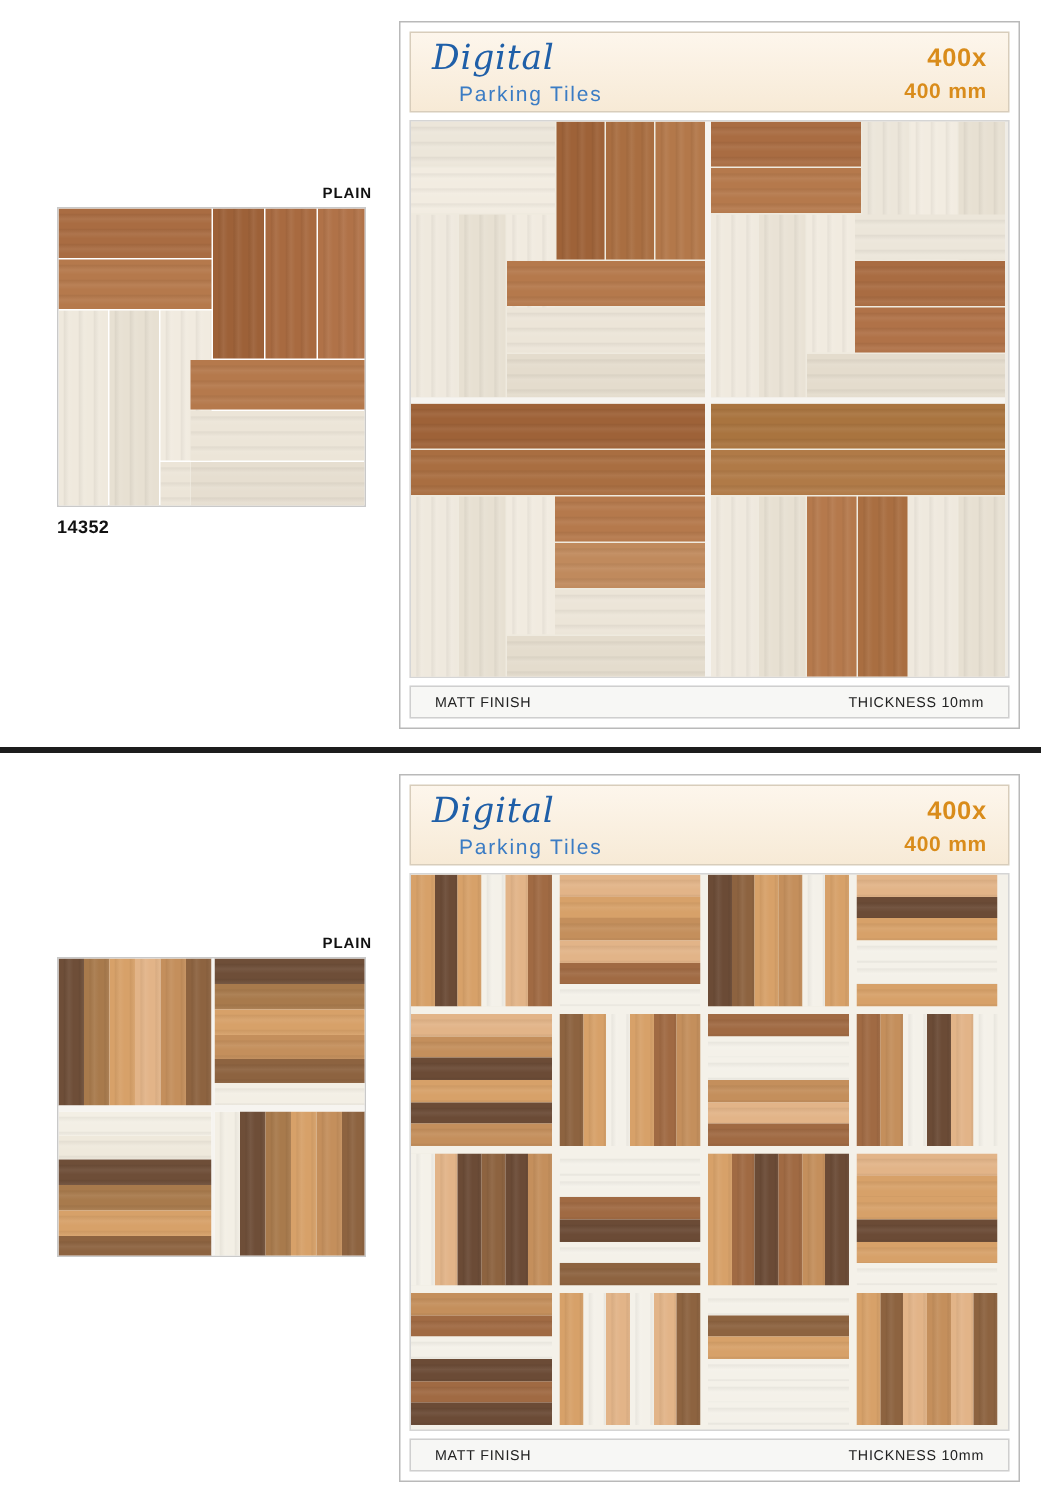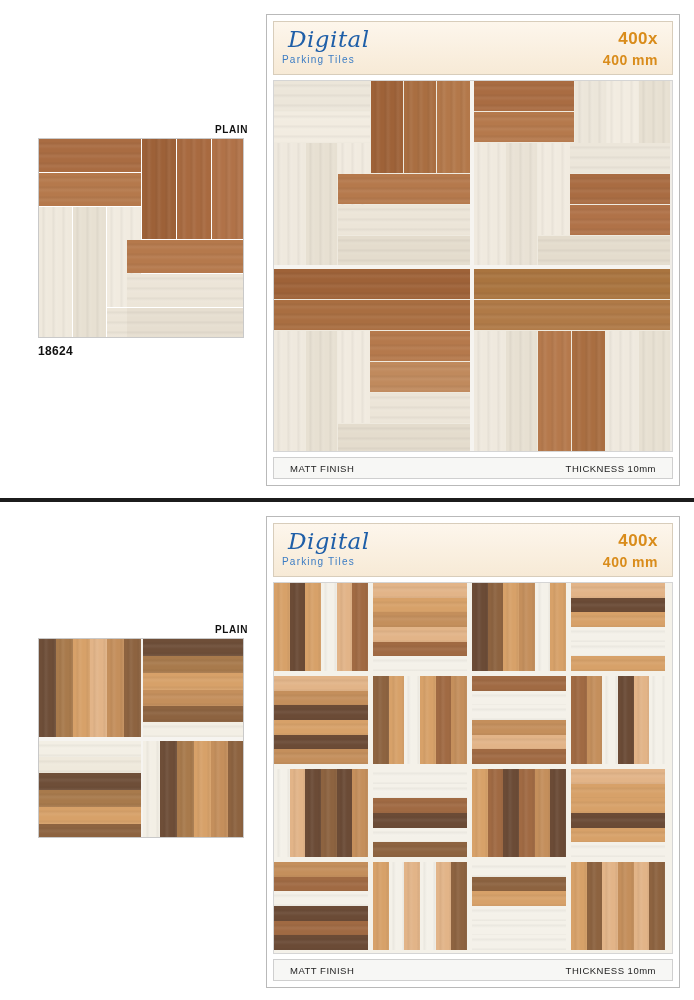--- a/index.html
+++ b/index.html
@@ -71,22 +71,22 @@
     position: absolute;
     left: 14px; top: 4px;
     font-family: "DejaVu Serif", serif;
     font-style: italic;
     font-size: 23px;
     color: #1f5fa8;
     letter-spacing: .5px;
   }
   .brand-sub {
     position: absolute;
-    left: 8px; top: 32px;
-    font-size: 10px;
+    left: 32px; top: 32px;
+    font-size: 14px;
     color: #3b7cc4;
     letter-spacing: 1.2px;
   }
   .size-1 {
     position: absolute;
     right: 14px; top: 7px;
     font-size: 17px;
     font-weight: 700;
     color: #d98c1b;
     letter-spacing: .5px;
@@ -174,21 +174,21 @@
         <div class="plank v" style="left:0;top:68px;width:33px;height:132px;background:#efe9dd;"></div>
         <div class="plank v" style="left:34px;top:68px;width:33px;height:132px;background:#e7e0d2;"></div>
         <div class="plank v" style="left:68px;top:68px;width:34px;height:100px;background:#f1ebe0;"></div>
 
         <div class="plank h" style="left:88px;top:101px;width:118px;height:33px;background:#b5794c;"></div>
         <div class="plank h" style="left:88px;top:135px;width:118px;height:33px;background:#ece5d8;"></div>
         <div class="plank h" style="left:88px;top:169px;width:118px;height:31px;background:#e6ded0;"></div>
         <div class="plank h" style="left:68px;top:169px;width:20px;height:31px;background:#ece5d8;"></div>
       </div>
 
-      <div class="code-label" style="left:38px;top:344px;">18624</div>
+      <div class="code-label" style="left:38px;top:344px;">14352</div>
     </div>
 
     <div class="card" style="left:266px;top:14px;width:414px;height:472px;">
       <div class="card-header">
         <div class="brand">Digital</div>
         <div class="brand-sub">Parking  Tiles</div>
         <div class="size-1">400x</div>
         <div class="size-2">400 mm</div>
       </div>
 

